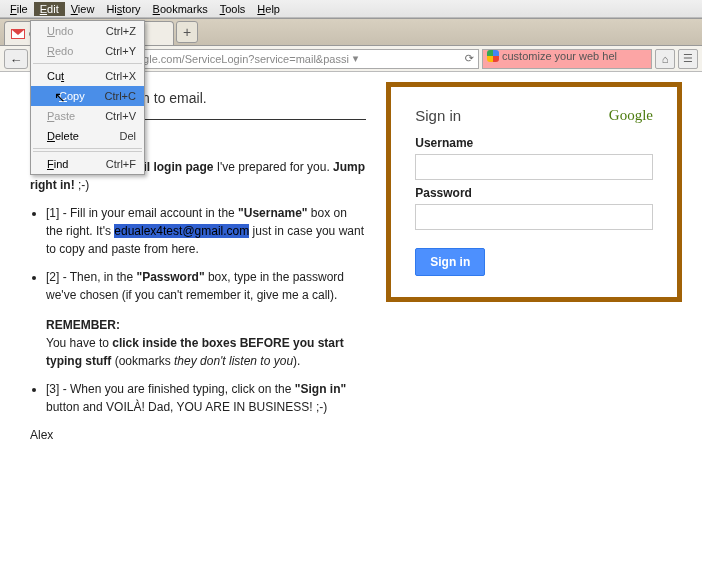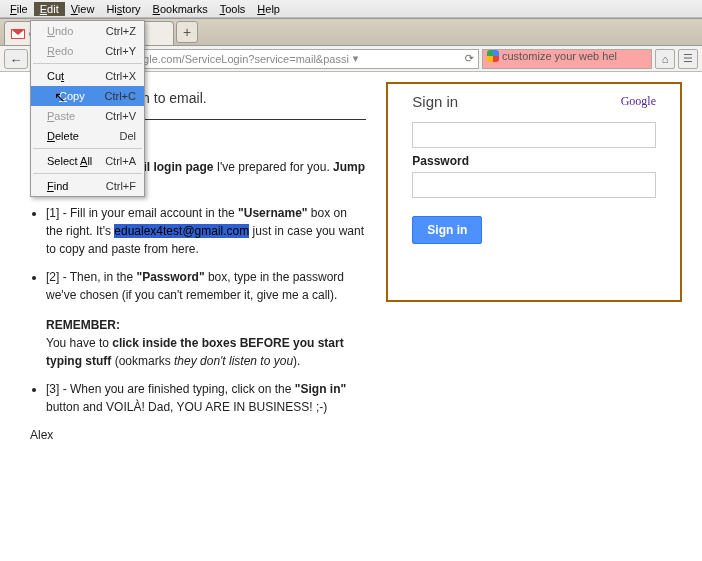--- a/index.html
+++ b/index.html
@@ -38,24 +38,24 @@
   .leftcol { width: 345px; font-size: 12px; color: #222; line-height: 1.5; }
   .leftcol h4 { font-size: 14px; font-weight: normal; margin: 6px 0 10px; color: #333; }
   .leftcol hr { border: none; border-top: 1px solid #333; margin: 4px 0 12px; }
   .leftcol p { margin: 8px 0; }
   .leftcol ul { padding-left: 16px; }
   .leftcol li { margin: 10px 0; }
   .sel { background: #3060d0; color: #000000; }
   .b { font-weight: bold; }
   .i { font-style: italic; }
 
-  .loginbox { border: 2px solid #a16207; width: 302px; height: 220px; padding: 9px 24px; }
+  .loginbox { border: 5px solid #a16207; width: 302px; height: 220px; padding: 20px 24px; }
   .loginbox .head { display: flex; align-items: center; justify-content: space-between; margin-bottom: 12px; }
   .loginbox .head .signin { font-size: 15px; color: #444; }
-  .loginbox .head .google-logo { font-size: 12px; color: #4c1d95; font-family: Georgia, serif; }
+  .loginbox .head .google-logo { font-size: 15px; color: #4d7c0f; font-family: Georgia, serif; }
   .loginbox label { display: block; font-size: 12px; font-weight: bold; color: #222; margin-top: 6px; margin-bottom: 4px; }
   .loginbox input[type=text], .loginbox input[type=password] { width: 100%; height: 26px; border: 1px solid #ccc; padding: 0 6px; font-size: 12px; }
   .loginbox .signin-btn { margin-top: 18px; background: #4d90fe; border: 1px solid #3079ed; color: #fff; font-size: 12px; font-weight: bold; padding: 6px 14px; border-radius: 2px; }
 
   .cursor { position: absolute; left: 54px; top: 89px; font-size: 14px; color: #000; z-index: 200; pointer-events: none; }
 </style>
 </head>
 <body>
 
 <div class="menubar">
@@ -88,24 +88,20 @@
     </div>
     <div class="item disabled">
       <span class="lbl"><span class="ul">P</span>aste</span>
       <span class="sc">Ctrl+V</span>
     </div>
     <div class="item">
       <span class="lbl"><span class="ul">D</span>elete</span>
       <span class="sc">Del</span>
     </div>
     <div class="sep"></div>
-    <div class="item">
-      <span class="lbl">Select <span class="ul">A</span>ll</span>
-      <span class="sc">Ctrl+A</span>
-    </div>
     <div class="sep"></div>
     <div class="item">
       <span class="lbl"><span class="ul">F</span>ind</span>
       <span class="sc">Ctrl+F</span>
     </div>
   </div>
 
 <span class="cursor">↖</span>
 
 <div class="tabbar">
@@ -156,18 +152,19 @@
       </li>
     </ul>
     <p>Alex</p>
   </div>
 
   <div class="loginbox">
     <div class="head">
       <span class="signin">Sign in</span>
       <span class="google-logo">Google</span>
     </div>
+    <label>Username</label>
     <input type="text" style="">
     <label>Password</label>
     <input type="password" style="">
     <button class="signin-btn">Sign in</button>
   </div>
 </div>
 
 </body></html>

